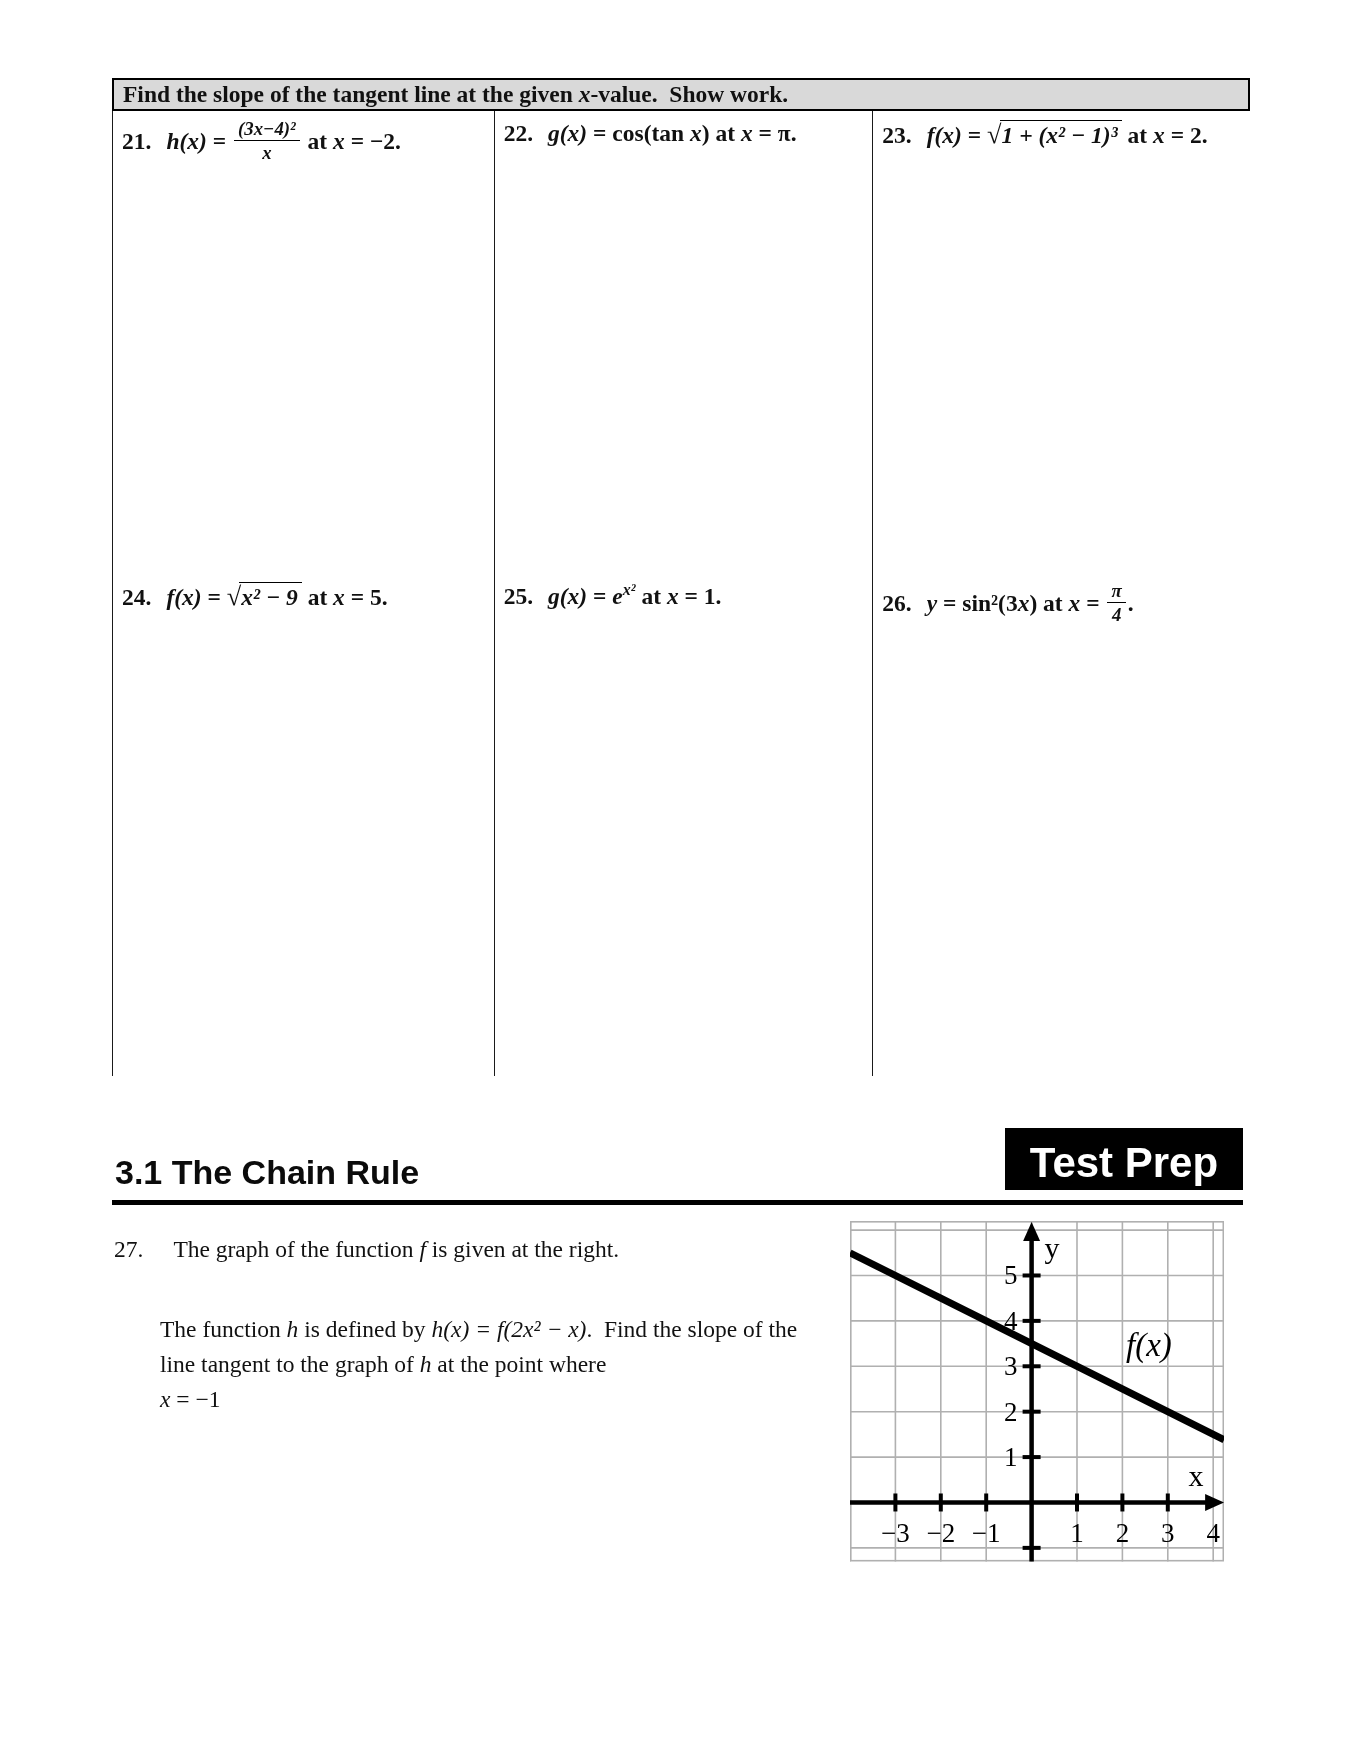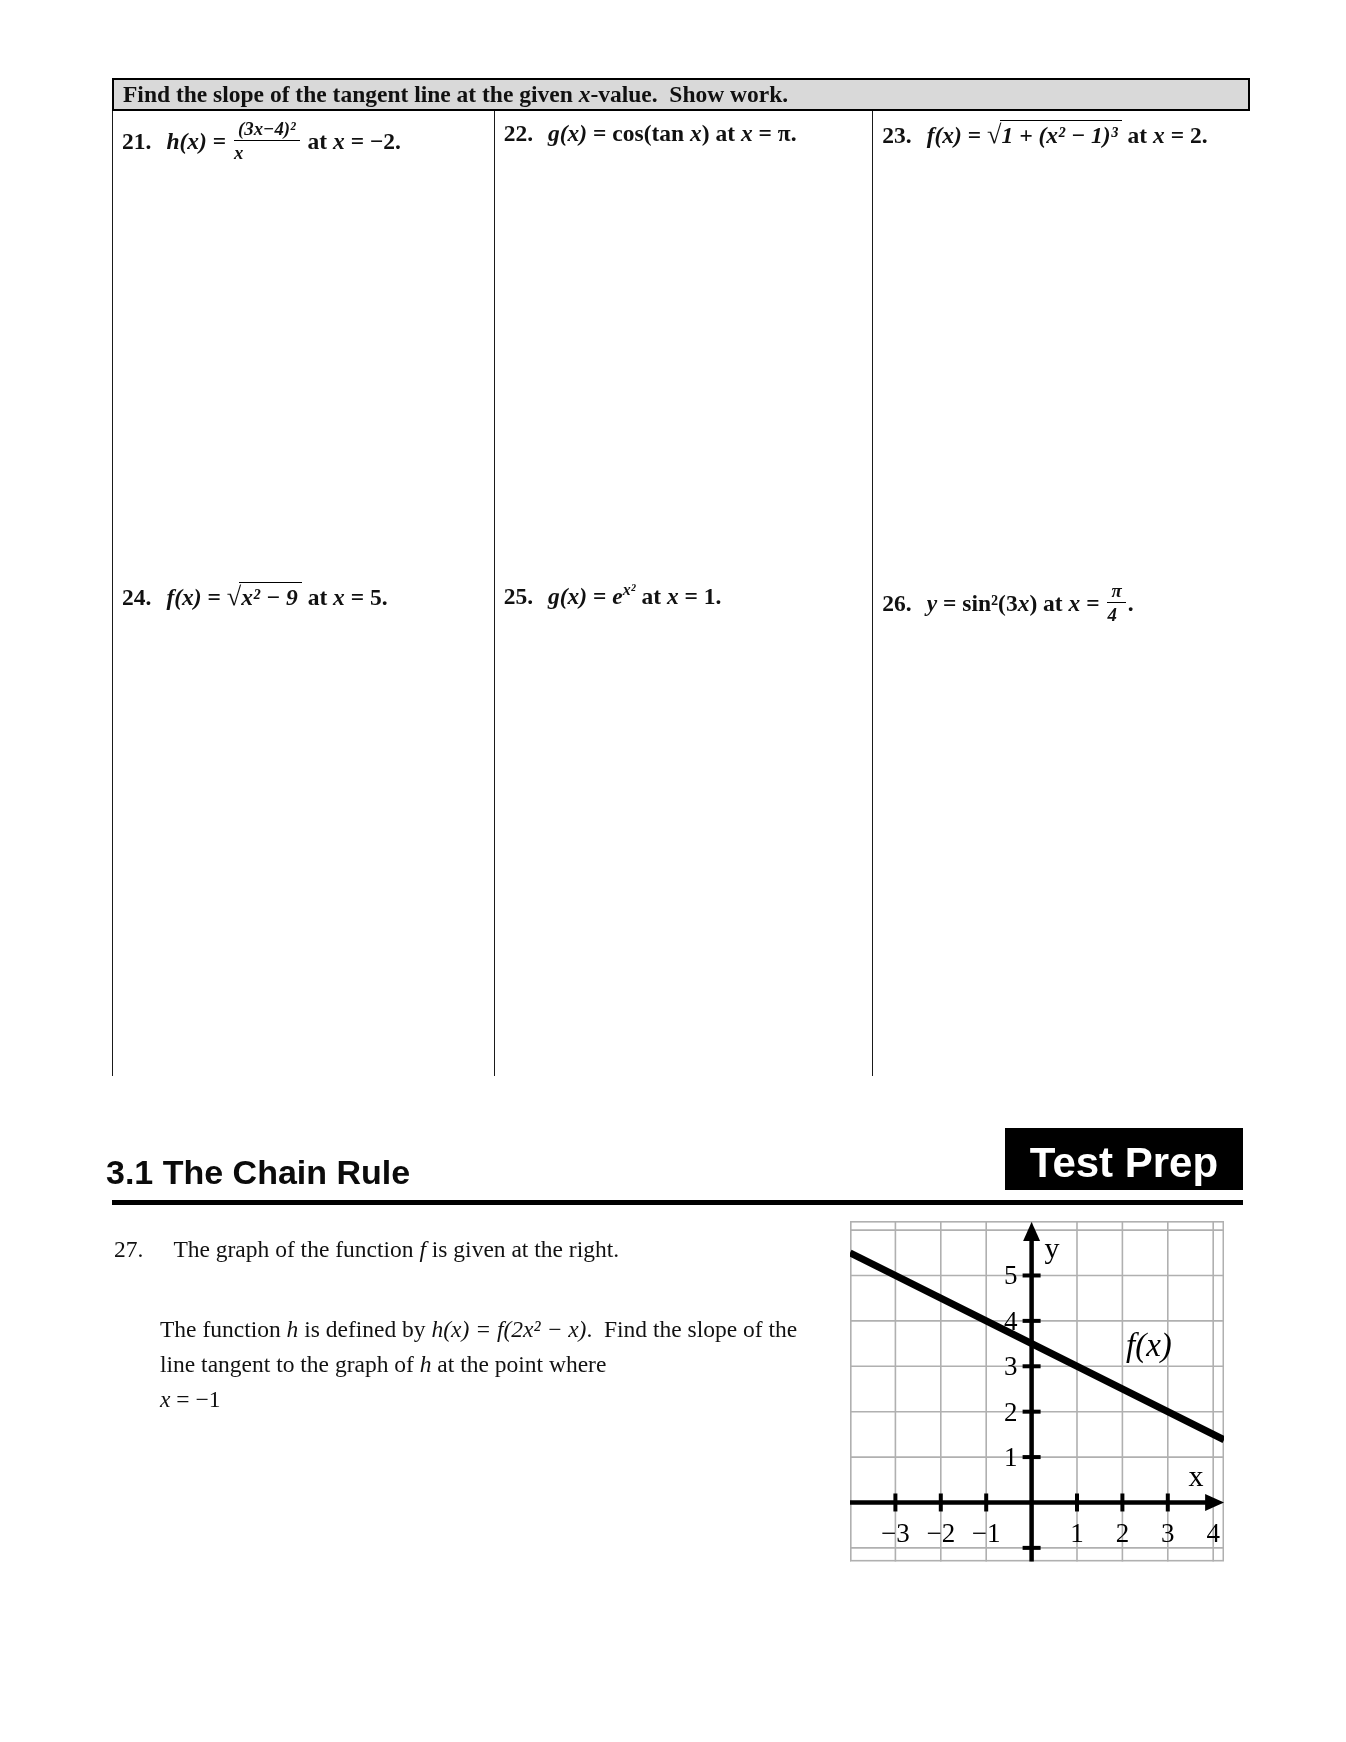--- a/index.html
+++ b/index.html
@@ -11,29 +11,29 @@
          font-weight:bold;font-size:23.5px;padding:1px 0 1px 9px;white-space:nowrap;}
   .tbody{display:flex;border-left:1.5px solid #1a1a1a;box-sizing:border-box;}
   .cell{box-sizing:border-box;padding:7px 4px 0 9px;white-space:nowrap;overflow:visible;font-weight:bold;}
   .cell.mid{border-left:1.5px solid #1a1a1a;}
   .c1{width:381px;} .c2{width:379px;} .c3{width:378px;}
   .prob{font-size:23.5px;line-height:1.3;}
   .rm{font-style:normal;}
   .it{font-style:italic;}
   .pnum{margin-right:15px;}
   sup.it{font-size:0.68em;}
-  .frac{display:inline-block;vertical-align:-0.52em;text-align:left;
+  .frac{display:inline-block;vertical-align:-0.52em;text-align:center;
         font-size:0.8em;line-height:1.12;padding:0 2px;}
   .ftop{display:block;border-bottom:1.6px solid #000;padding:0 4px 1px;}
   .fbot{display:block;padding-top:1px;}
   .sqrt{display:inline-block;white-space:nowrap;}
   .rad{font-style:normal;font-size:1.12em;}
   .radbody{border-top:1.7px solid #000;padding:1px 4px 0 2px;margin-left:-2px;}
   
-  .sec-title{position:absolute;left:106px;top:1148px;margin:0;
+  .sec-title{position:absolute;left:115px;top:1148px;margin:0;
              font-family:"Liberation Sans",sans-serif;font-weight:bold;font-size:34px;
              line-height:48px;color:#0b0b0b;}
   .badge{position:absolute;left:1005px;top:1128px;width:238px;height:62px;background:#000;
          color:#fff;font-family:"Liberation Sans",sans-serif;font-weight:bold;font-size:42px;
          line-height:70px;text-align:center;}
   .rule{position:absolute;left:112px;top:1200px;width:1131px;height:4.5px;background:#000;}
   
   .para{position:absolute;margin:0;font-size:23.5px;line-height:35px;}
   .p27a{left:114px;top:1232px;}
   .p27a .pnum{margin-right:30px;}

